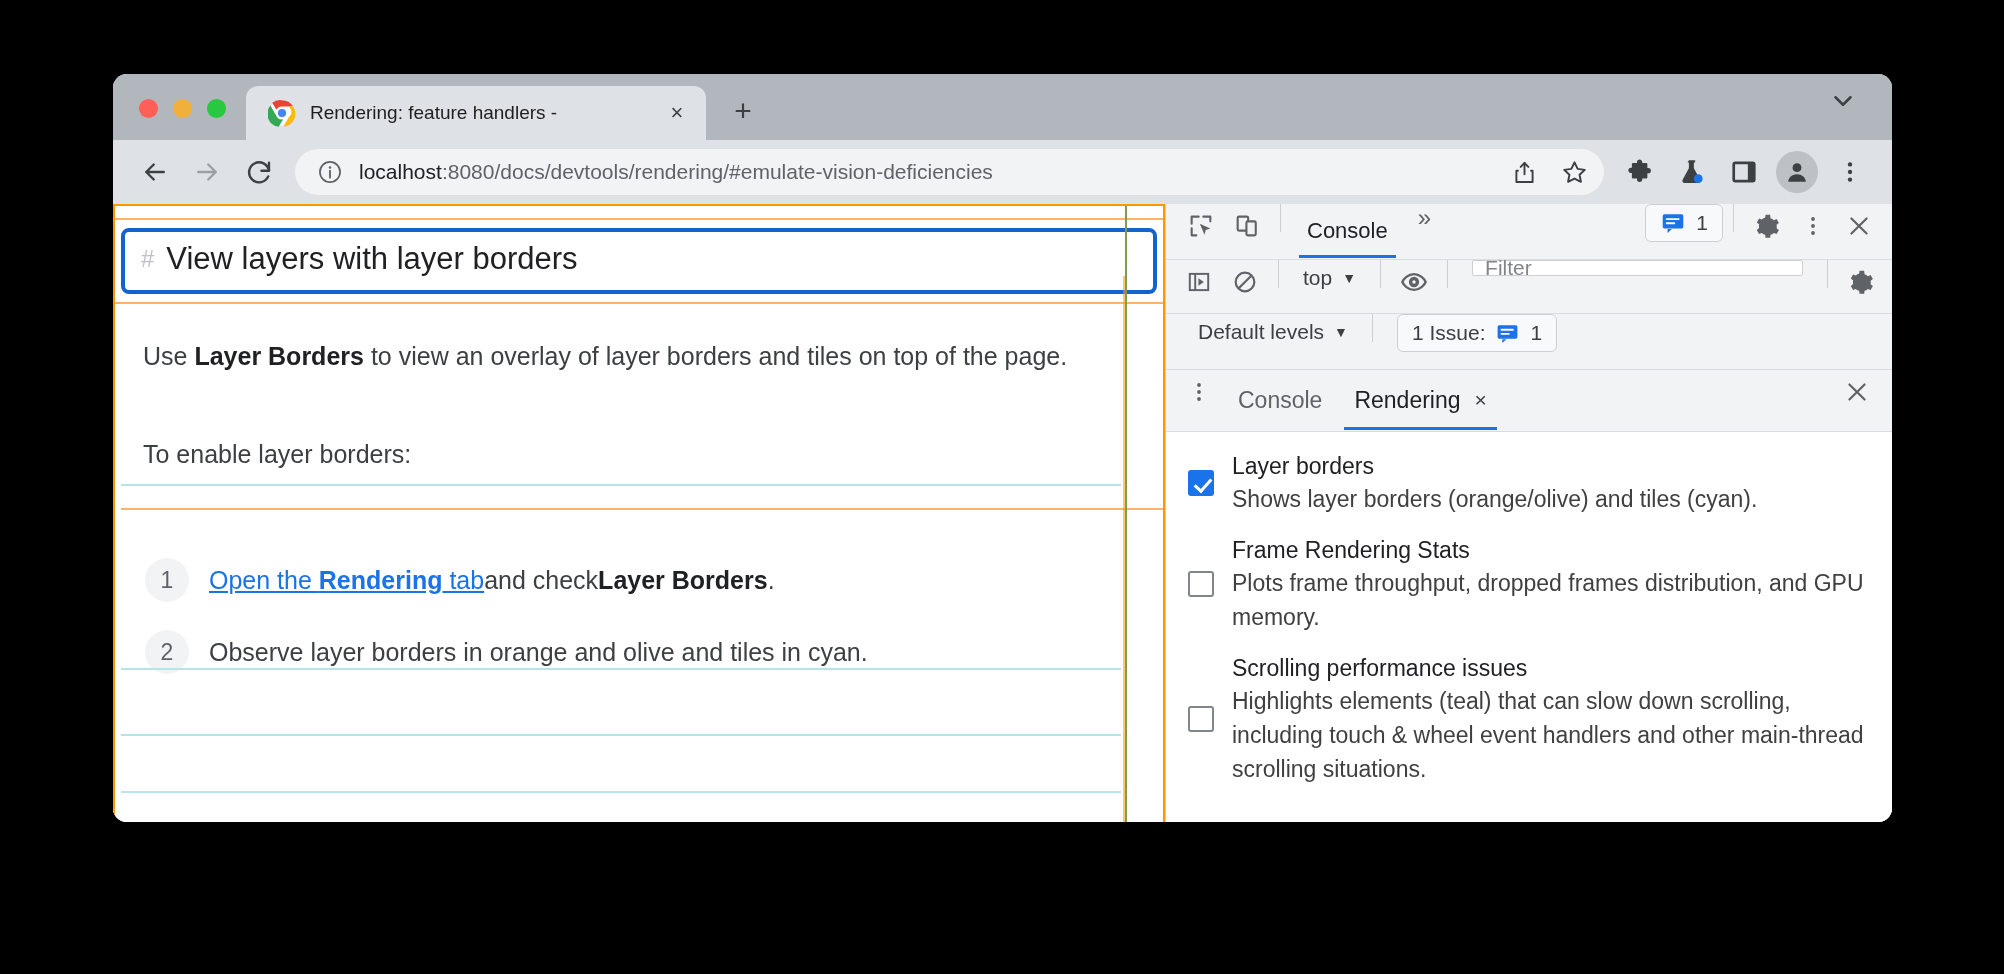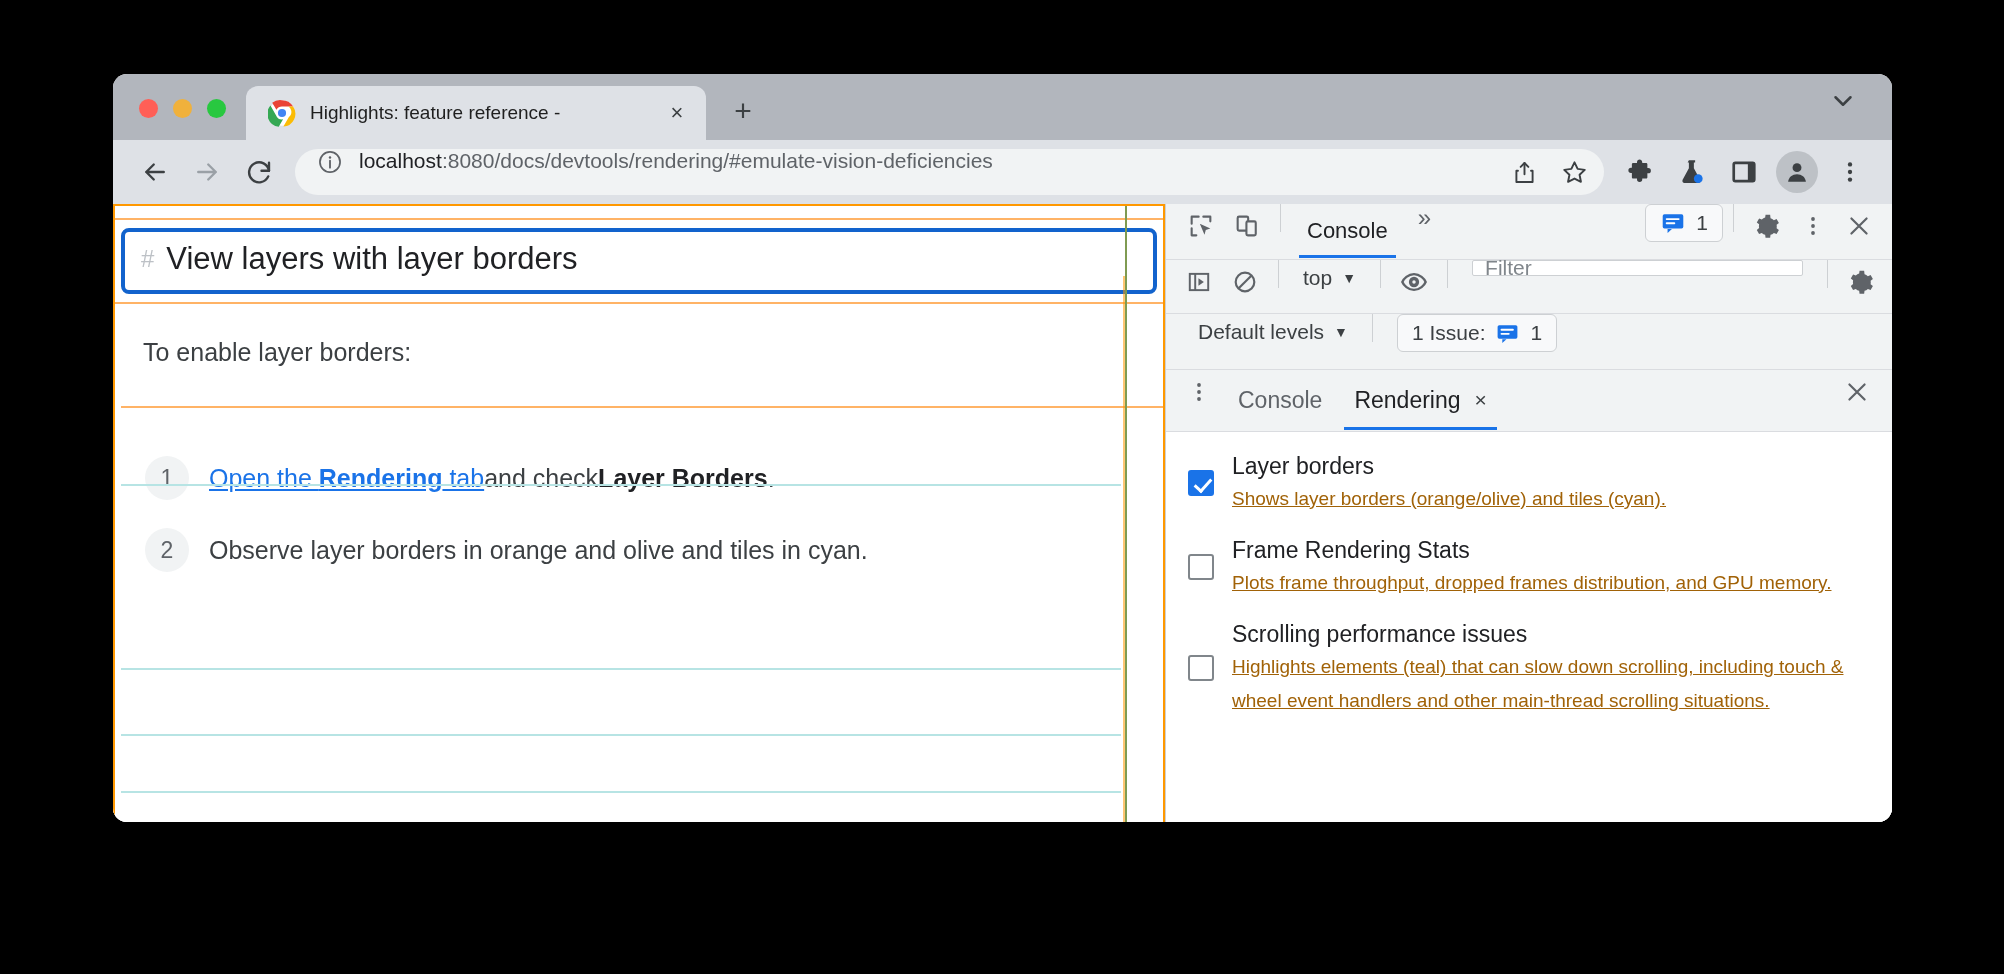--- a/index.html
+++ b/index.html
@@ -92,21 +92,21 @@
     border-radius: 50%;
     flex: none;
   }
   .tb-btn.dim { color: #9aa0a6; }
   .omnibox {
     flex: 1;
     height: 46px;
     margin: 8px 8px;
     background: #f1f3f4;
     border-radius: 23px;
-    display: flex; 
+    display: flex; align-items: center;
     padding: 0 6px 0 22px;
     gap: 16px;
     overflow: hidden;
   }
   .omnibox .url {
     flex: 1;
     font-size: 21px;
     color: #5f6368;
     white-space: nowrap;
     overflow: hidden;
@@ -395,24 +395,23 @@
     border-width: 0 3px 3px 0;
     transform: rotate(42deg);
   }
   .render-text { min-width: 0; }
   .render-title {
     font-size: 23px;
     color: #202124;
     line-height: 32px;
   }
   .render-desc {
-    font-size: 19px;
-    color: #a16207;
+    font-size: 23px;
+    color: #404040;
     line-height: 34px;
-    text-decoration: underline;
   }
 </style>
 </head>
 <body>
 
 <div id="root">
   <div class="window">
 
     <div class="tabstrip">
       <div class="traffic">
@@ -423,21 +422,21 @@
 
       <div class="tab">
         <svg class="chrome-logo" viewBox="0 0 48 48">
           <circle cx="24" cy="24" r="22" fill="#fff"></circle>
           <path d="M24 2a22 22 0 0 1 19.05 11H24a11 11 0 0 0-9.53 5.5L7.2 6.3A21.93 21.93 0 0 1 24 2z" fill="#ea4335"></path>
           <path d="M4.2 11.3 13.7 27.8A11 11 0 0 0 24 35c.6 0 1.2 0 1.8-.13L18.4 47.5A22 22 0 0 1 4.2 11.3z" fill="#34a853"></path>
           <path d="M43.05 13A22 22 0 0 1 26.4 47.3l9.4-16.3A11 11 0 0 0 35 13z" fill="#fbbc05"></path>
           <circle cx="24" cy="24" r="9.5" fill="#fff"></circle>
           <circle cx="24" cy="24" r="7" fill="#4285f4"></circle>
         </svg>
-        <span class="tab-title">Highlights: feature reference -</span>
+        <span class="tab-title">Rendering: feature handlers -</span>
         <span class="tab-close">×</span>
       </div>
 
       <div class="newtab">+</div>
 
       <div class="tabstrip-right">
         <svg width="30" height="30" viewBox="0 0 24 24">
           <path d="M6 9l6 6 6-6" fill="none" stroke="currentColor" stroke-width="2" stroke-linecap="round" stroke-linejoin="round"></path>
         </svg>
       </div>
@@ -523,20 +522,23 @@
         <div class="page-content">
 
           <div class="heading-wrap">
             <div class="heading-orange"></div>
             <div class="heading-box">
               <span class="heading-hash">#</span>
               <span class="heading-text">View layers with layer borders</span>
             </div>
           </div>
 
+          <div class="para-box">
+            <p class="para"><span>Use </span><b>Layer Borders</b><span> to view an overlay of layer borders and tiles on top of the page.</span></p>
+          </div>
 
           <div class="enable-box">
             <div class="enable-orange"></div>
             <p class="para">To enable layer borders:</p>
           </div>
 
           <ol class="steps">
             <li>
               <a href="#"><span>Open the </span><b>Rendering</b><span> tab</span></a>
                 <span> and check </span>

